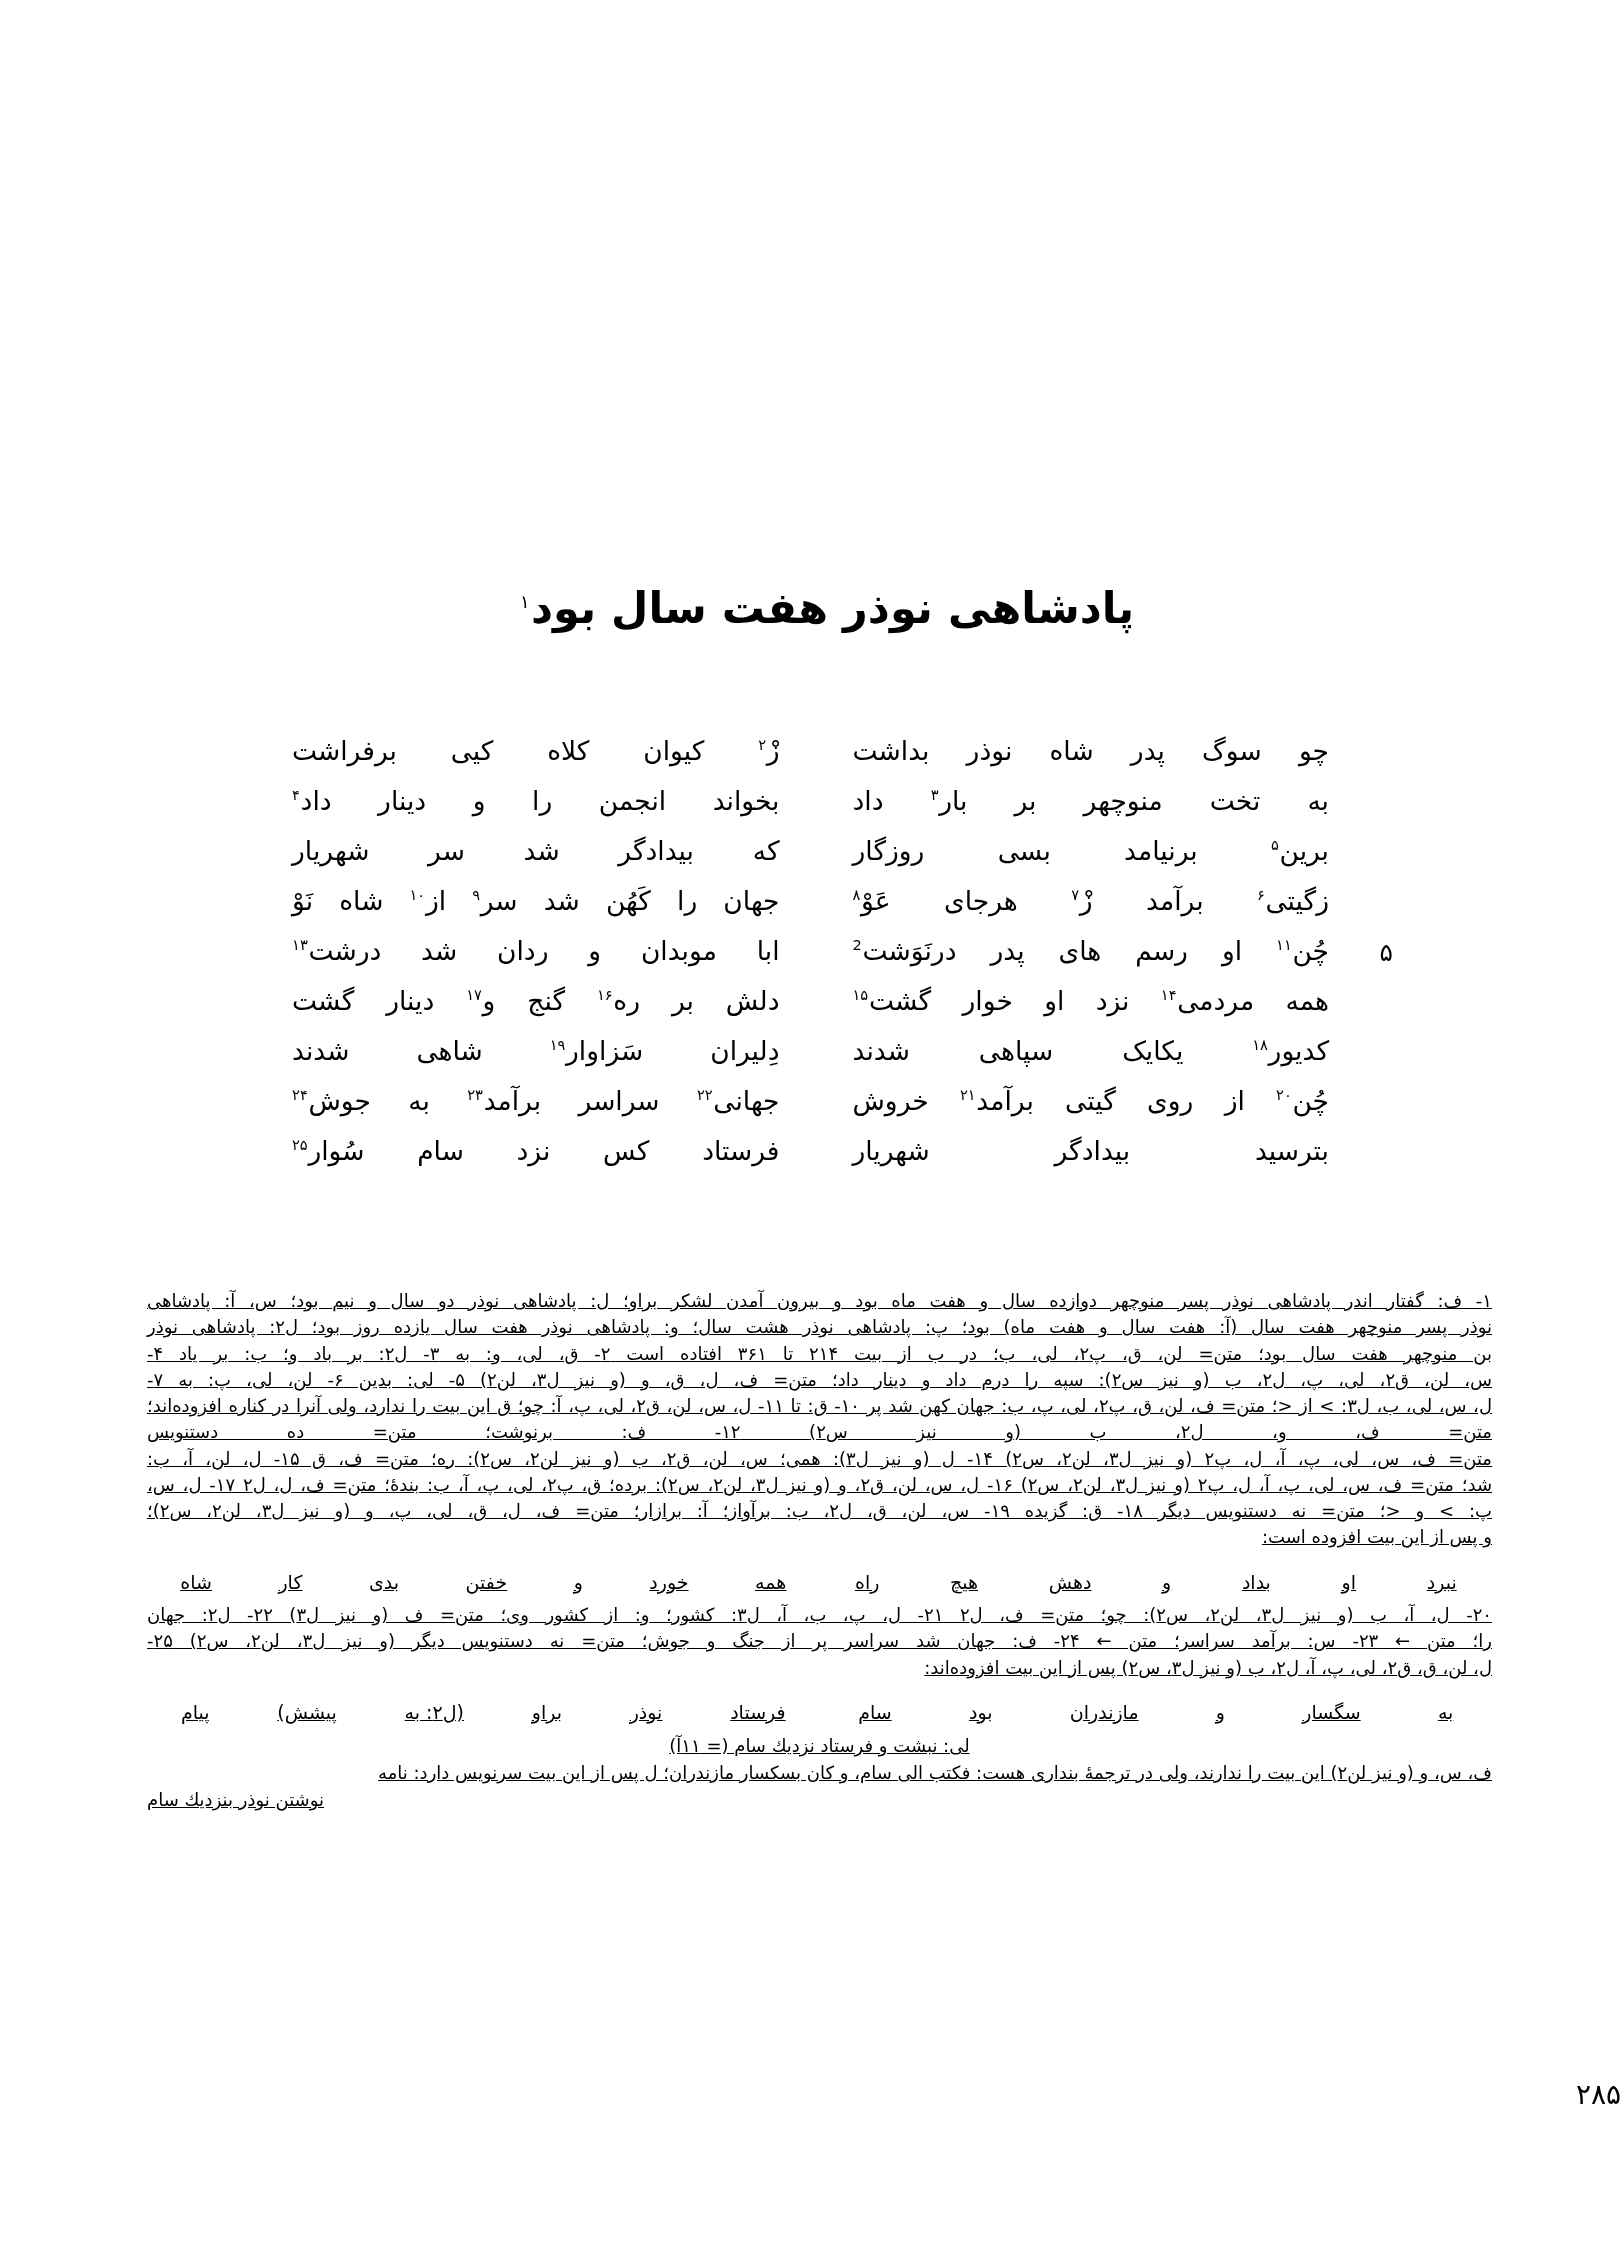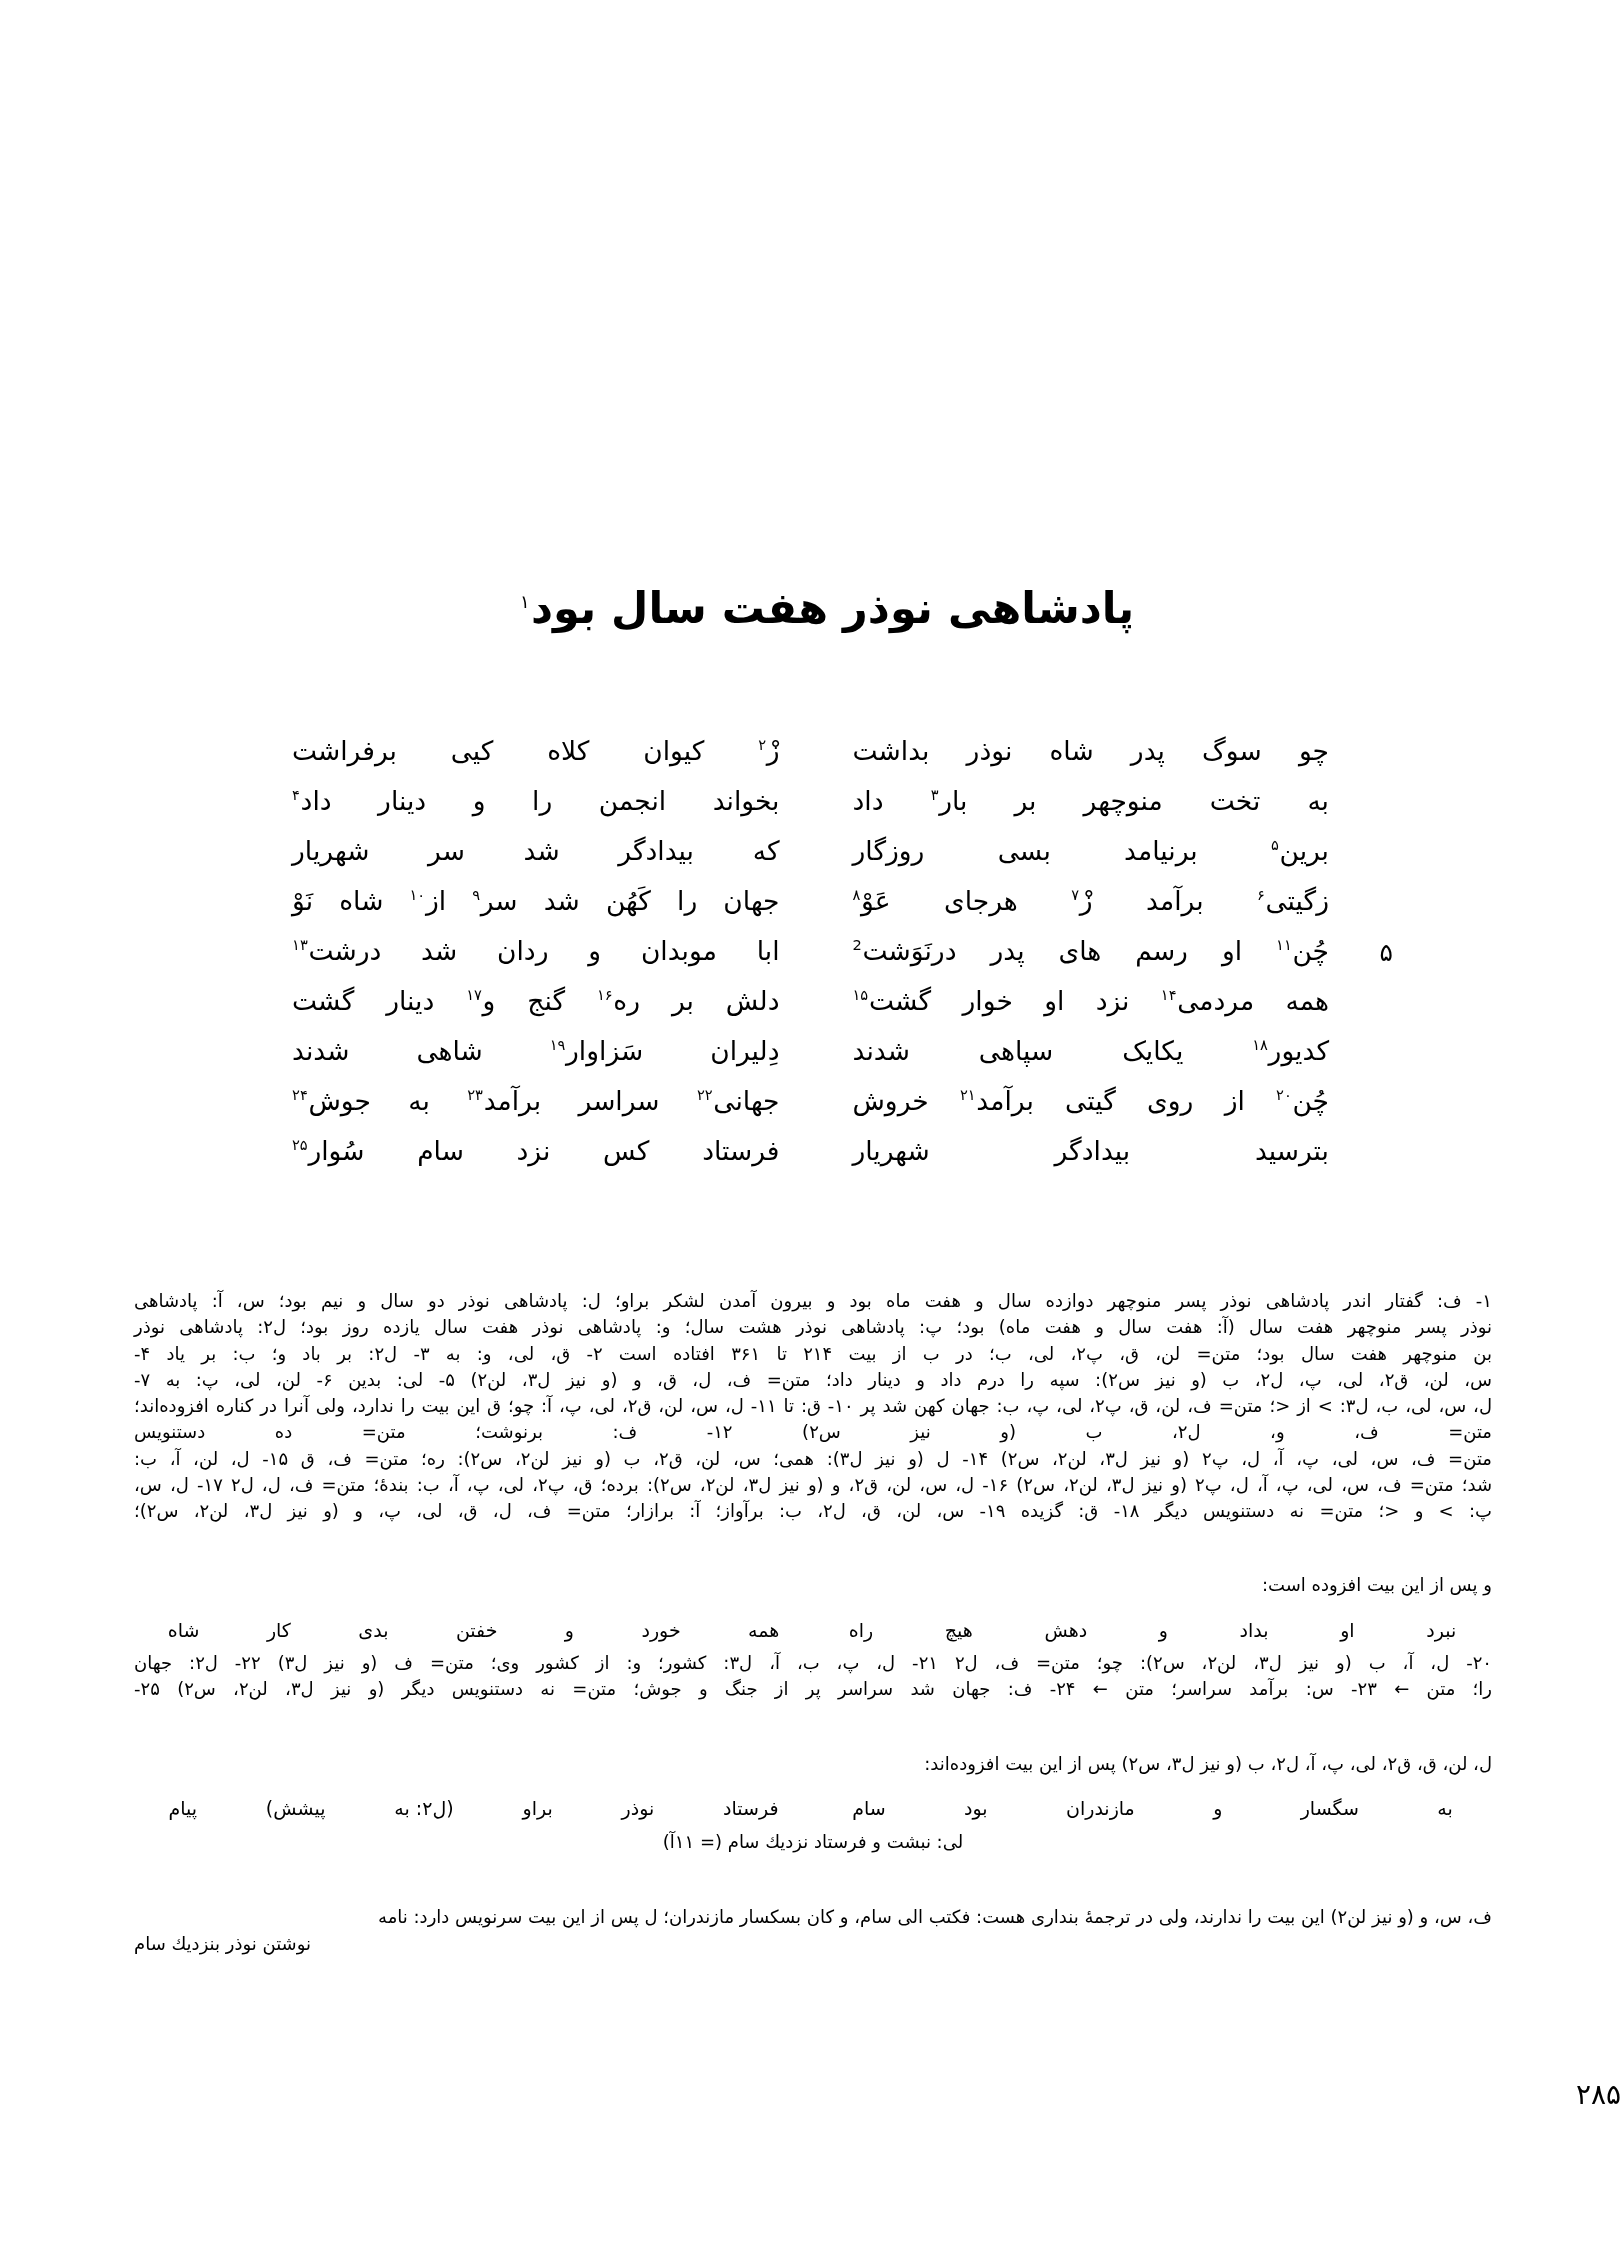--- a/index.html
+++ b/index.html
@@ -92,33 +92,34 @@
     right: -64px;
     top: 4.2px;
     font-size: 25px;
   }
 
   
   .apparatus {
     position: absolute;
     top: 1288px;
     right: 129px;
-    left: 134px;
+    left: 147px;
     font-size: 18px;
     line-height: 1.46;
     text-align: justify;
     direction: rtl;
+    text-decoration: underline;
   }
   .apparatus p {
     margin: 0 0 0 0;
     padding: 0;
     text-align: justify;
     text-align-last: justify;
   }
-  .apparatus p.last-natural { text-align-last: right; margin-top: 48px; }
+  .apparatus p.last-natural { text-align-last: right; }
   .apparatus p.center { text-align: center; text-align-last: center; }
   .apparatus p.left   { text-align: center;  text-align-last: left; }
 
   .added-couplet {
     display: flex;
     flex-direction: row;
     font-size: 19px;
     margin-top: 18px;
     margin-bottom: 5.6px;
   }

